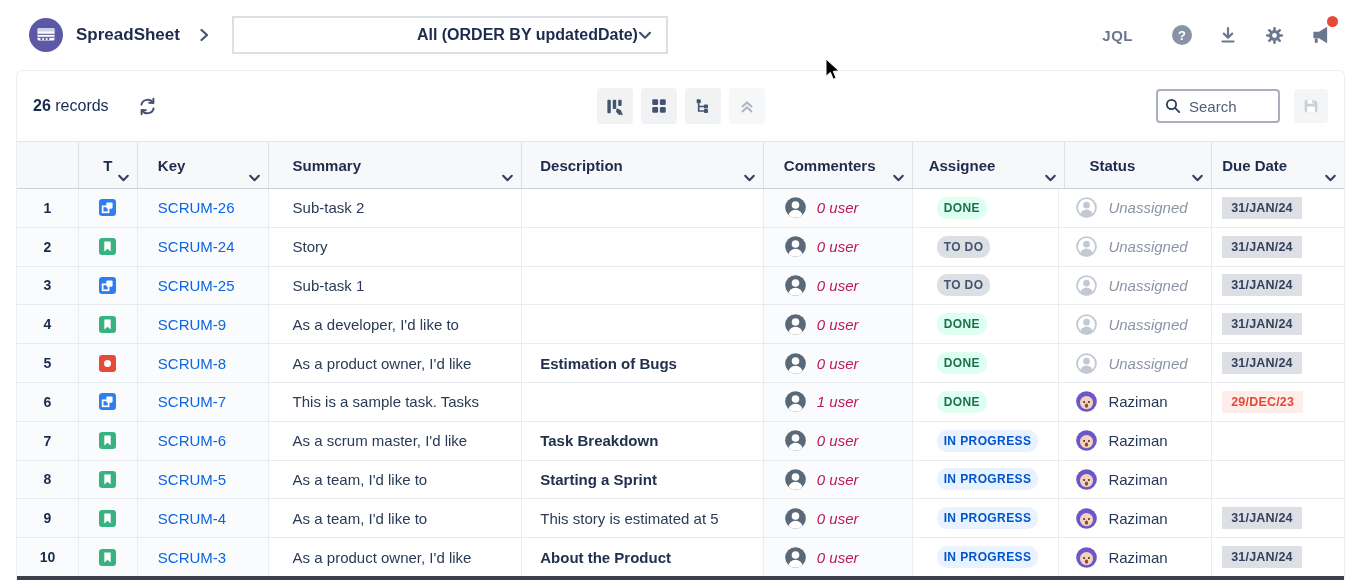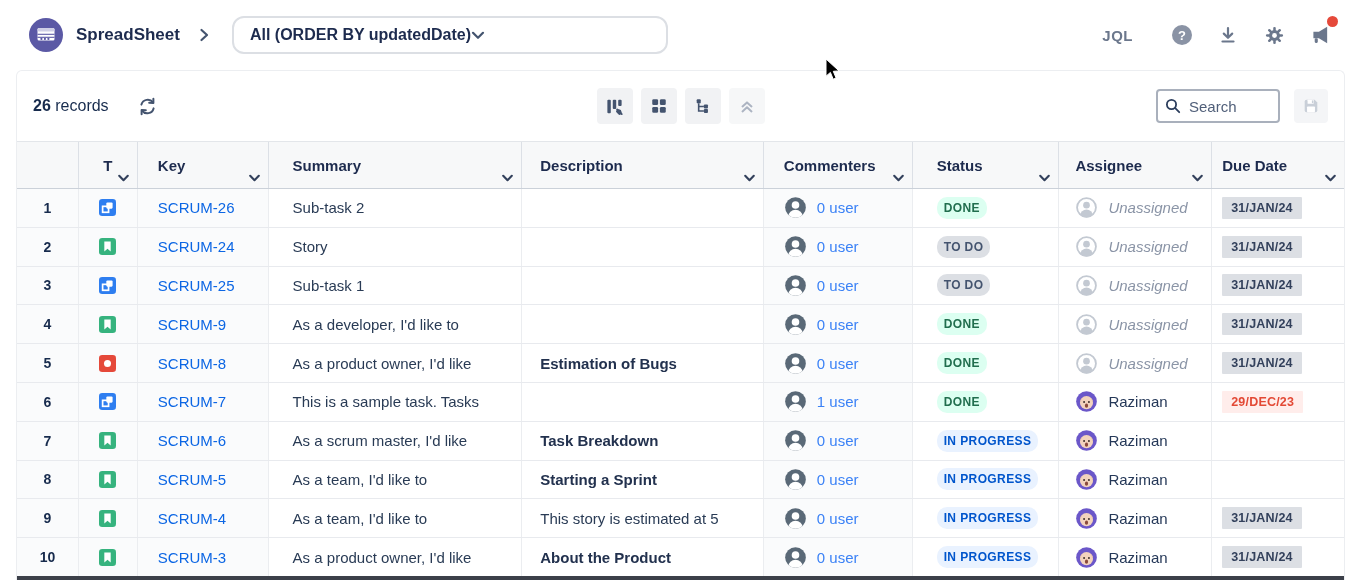--- a/index.html
+++ b/index.html
@@ -4,22 +4,22 @@
 <style>
   * { margin:0; padding:0; box-sizing:border-box; }
   body { background:#fff; font-family:"Liberation Sans","DejaVu Sans",sans-serif; }
   .page { position:relative; width:1369px; height:580px; background:#fff; overflow:hidden; }
 
   
   .topbar { position:absolute; top:0; left:0; width:100%; height:70px; display:flex; align-items:center; padding:0 38px 0 28px; }
   .logo { width:36px; height:36px; flex:0 0 auto; }
   .app-name { font-size:17px; font-weight:700; color:#1D2B4E; margin-left:12px; }
   .crumb-chevron { margin-left:18px; display:flex; align-items:center; }
-  .sheet-dropdown { margin-left:22px; width:436px; height:38px; border:2px solid #DCDFE4; border-radius:12px; background:#fff;
-    display:flex; align-items:center; justify-content:flex-start; padding:0 14px 0 16px; cursor:pointer; }
+  .sheet-dropdown { margin-left:22px; width:436px; height:38px; border:2px solid #DCDFE4; border-radius:0; background:#fff;
+    display:flex; align-items:center; justify-content:flex-end; padding:0 14px 0 16px; cursor:pointer; }
   .sheet-dropdown .val { font-size:16px; font-weight:700; color:#1D2B4E; }
   .topbar-right { margin-left:auto; display:flex; align-items:center; gap:24px; }
   .jql-btn { font-size:15px; font-weight:700; color:#6B778C; letter-spacing:.5px; margin-right:14px; cursor:pointer; }
   .tb-icon { width:22px; height:22px; display:flex; align-items:center; justify-content:center; cursor:pointer; position:relative; }
   .help-circle { width:20px; height:20px; border-radius:50%; background:#8A93A5; color:#fff; font-size:13px; font-weight:700;
     display:flex; align-items:center; justify-content:center; }
   .notif-dot { position:absolute; top:-8px; right:-7px; width:11px; height:11px; border-radius:50%; background:var(--notification-dot,#E5493A); }
 
   
   .panel { position:absolute; left:16px; top:70px; width:1329px; height:510px; border:1px solid #ECEEF1; border-bottom:none;
@@ -60,21 +60,21 @@
   .c2 { width:131px; padding-left:20px; }
   .c3 { width:254px; padding-left:24px; }
   .c4 { width:242px; padding-left:18px; }
   .c5 { width:149px; padding-left:20px; gap:10px; }
   .c6 { width:147px; padding-left:24px; }
   .c7 { width:153px; padding-left:16px; gap:10px; }
   .c8 { width:132px; padding-left:10px; }
 
   .key-link { color:var(--link-blue,#0C66E4); text-decoration:none; cursor:pointer; }
   .cell-text.bold { font-weight:700; color:#22314E; }
-  .comm-text { color:#3b82f6; }
+  .comm-text { font-style:italic; color:#be185d; }
   .assignee-text { color:#253858; }
   .assignee-text.muted { font-style:italic; color:#8A94A6; }
   .type-icon, .avatar { display:inline-flex; line-height:0; }
 
   .status-badge { font-size:12px; font-weight:700; letter-spacing:.4px; padding:4px 7px; border-radius:10px; }
   .st-done { color:var(--status-done-text,#216E4E); background:var(--status-done-bg,#DCFFF1); }
   .st-todo { color:var(--status-todo-text,#44546F); background:var(--status-todo-bg,#DCDFE4); }
   .st-prog { color:var(--status-inprogress-text,#0055CC); background:var(--status-inprogress-bg,#E9F2FF); }
 
   .due-badge { font-size:12.5px; font-weight:700; letter-spacing:.2px; color:var(--due-badge-text,#33415C);
@@ -265,31 +265,31 @@
 
   <div class="th c5">
     <span class="th-label">Commenters</span>
     <span class="th-caret">
       <svg width="13" height="9" viewBox="0 0 13 9">
                 <path d="M2.2 1.8 L6.5 6.2 L10.8 1.8" fill="none" stroke="#33415C" stroke-width="2.1" stroke-linecap="round" stroke-linejoin="round"></path>
               </svg>
     </span>
   </div>
 
-  <div class="th c6">
-    <span class="th-label">Status</span>
+  <div class="th c7">
+    <span class="th-label">Assignee</span>
     <span class="th-caret">
       <svg width="13" height="9" viewBox="0 0 13 9">
                 <path d="M2.2 1.8 L6.5 6.2 L10.8 1.8" fill="none" stroke="#33415C" stroke-width="2.1" stroke-linecap="round" stroke-linejoin="round"></path>
               </svg>
     </span>
   </div>
 
-  <div class="th c7">
-    <span class="th-label">Assignee</span>
+  <div class="th c6">
+    <span class="th-label">Status</span>
     <span class="th-caret">
       <svg width="13" height="9" viewBox="0 0 13 9">
                 <path d="M2.2 1.8 L6.5 6.2 L10.8 1.8" fill="none" stroke="#33415C" stroke-width="2.1" stroke-linecap="round" stroke-linejoin="round"></path>
               </svg>
     </span>
   </div>
 
   <div class="th c8">
     <span class="th-label">Due Date</span>
     <span class="th-caret">

